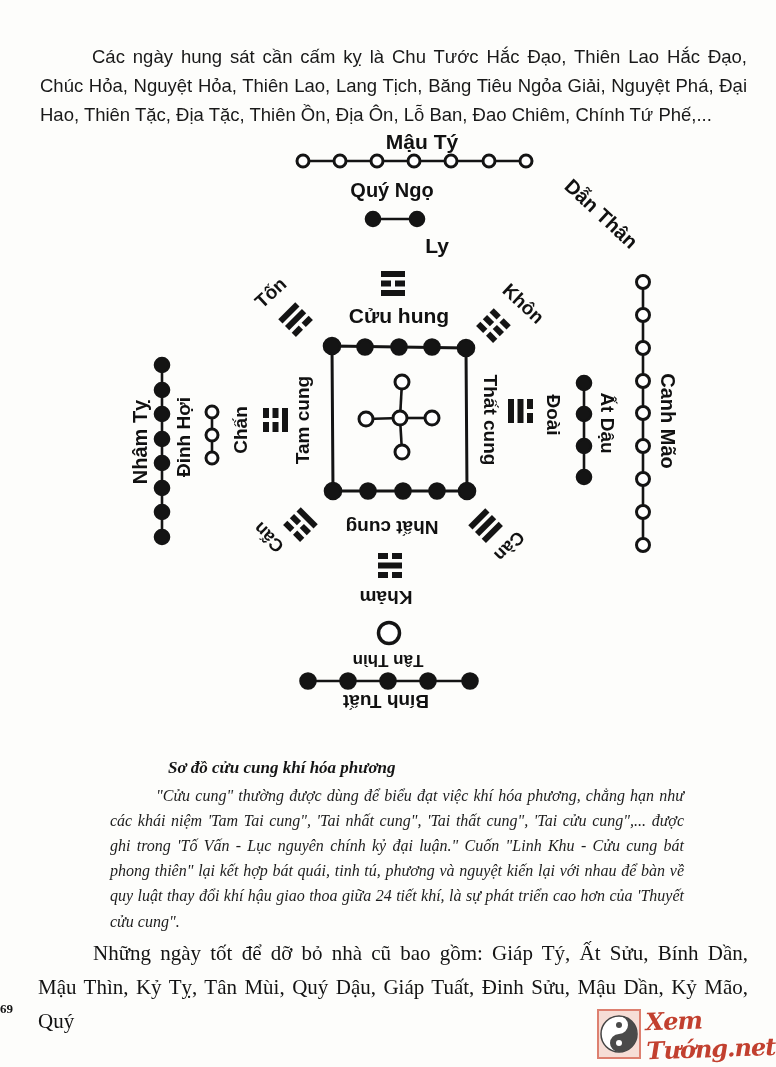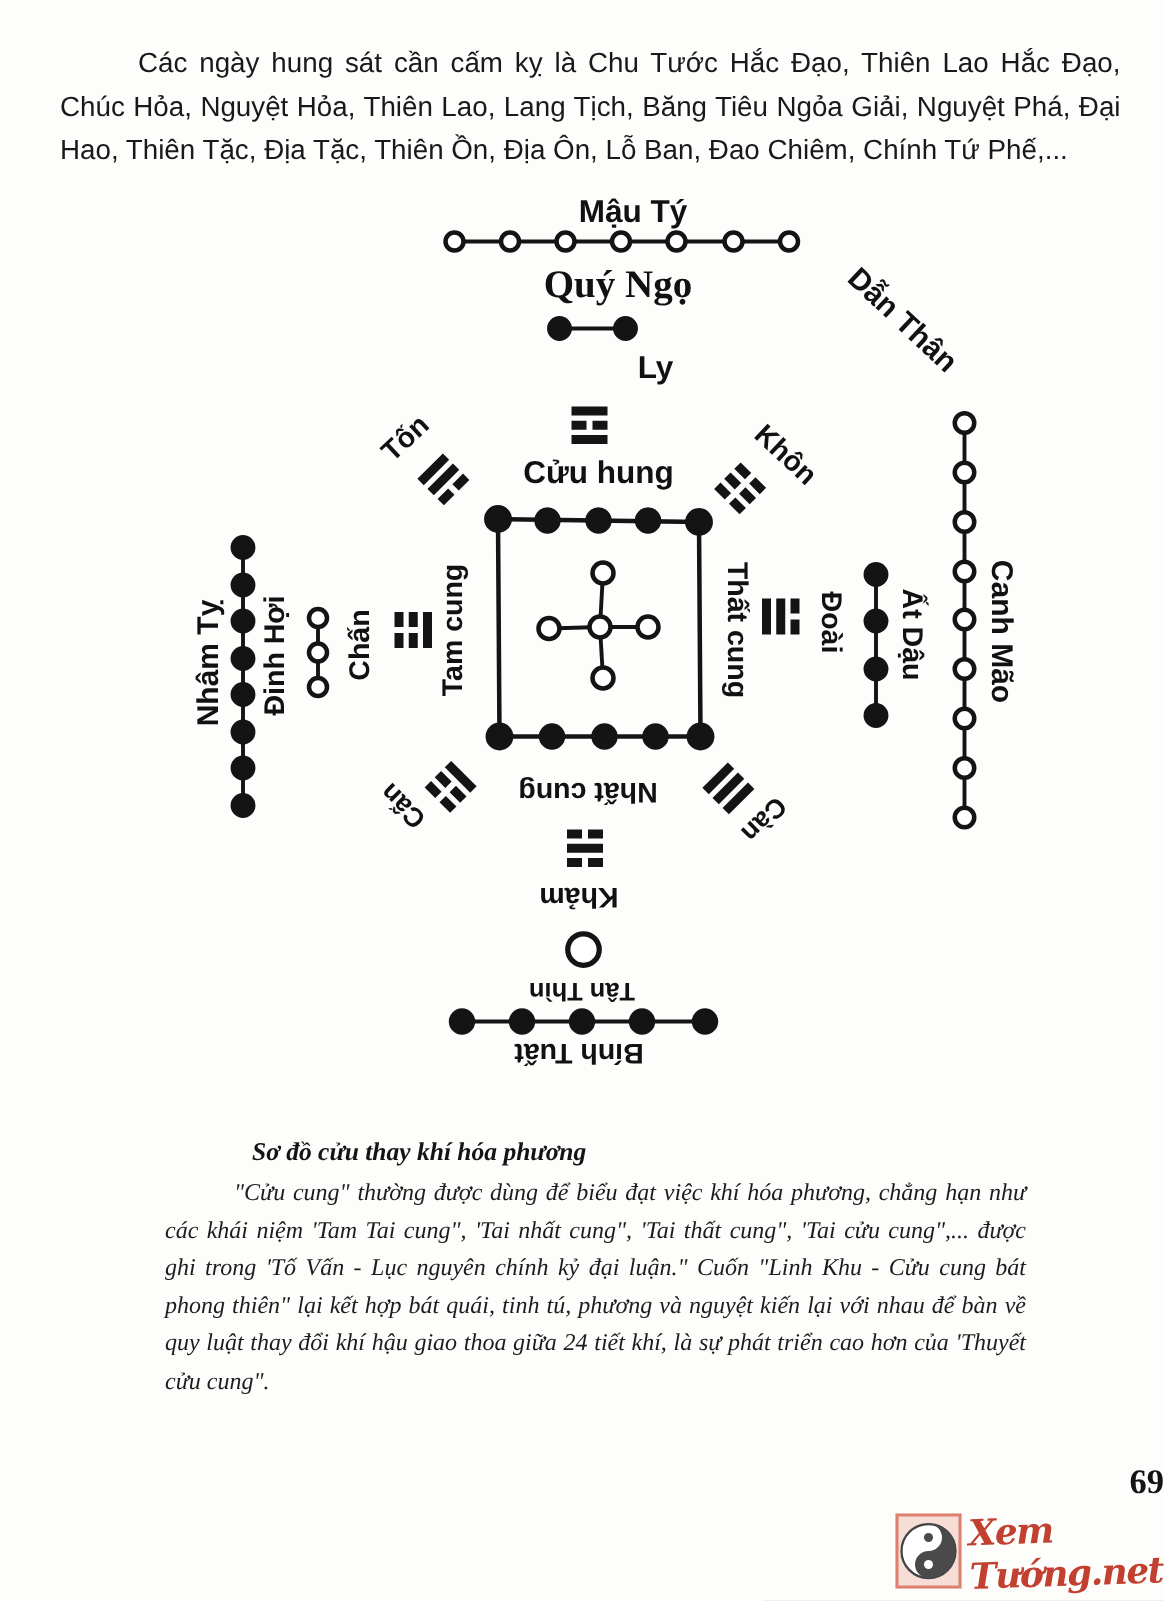--- a/index.html
+++ b/index.html
@@ -1,36 +1,36 @@
 <!DOCTYPE html>
 <html><head>
 <meta charset="utf-8">
 <style>
   html,body{margin:0;padding:0;background:#e8e8e8;}
   .page{position:relative;width:776px;height:1067px;background:#fdfdfb;margin:0 auto;overflow:hidden;color:#141414;}
   svg.diagram{position:absolute;left:0;top:0;pointer-events:none;}
 
-  .top-para{position:absolute;left:40px;top:27px;width:707px;
+  .top-para{position:absolute;left:40px;top:42px;width:707px;
     font-family:"Liberation Sans",sans-serif;font-size:18.5px;line-height:1.58;
     text-align:justify;text-indent:52px;color:#191919;}
   .caption{position:absolute;left:168px;top:758px;
     font-family:"Liberation Serif",serif;font-style:italic;font-weight:bold;font-size:17px;}
   .desc{position:absolute;left:110px;top:783px;width:574px;
     font-family:"Liberation Serif",serif;font-style:italic;font-size:16px;line-height:1.57;
     text-align:justify;text-indent:46px;color:#1c1c1c;}
   .bottom-para{position:absolute;left:38px;top:936px;width:710px;
     font-family:"Liberation Serif",serif;font-size:21px;line-height:1.62;
     text-align:justify;text-indent:55px;word-spacing:2px;color:#131313;}
-  .pageno{position:absolute;left:0;top:975px;width:776px;text-align:right;
-    font-family:"Liberation Serif",serif;font-weight:bold;font-size:23px;}
+  .pageno{position:absolute;left:0;top:1001px;width:776px;text-align:left;
+    font-family:"Liberation Serif",serif;font-weight:bold;font-size:13px;}
 
   .dlabel{position:absolute;font-family:"Liberation Sans",sans-serif;font-weight:bold;
     color:#111;white-space:nowrap;transform-origin:center;}
   .l-mauty   {left:422px;top:142px;font-size:21px;transform:translate(-50%,-50%);}
-  .l-quyngo  {left:412px;top:190px;font-size:26px;transform:translate(-50%,-50%);font-family:Liberation Serif, serif;}
+  .l-quyngo  {left:392px;top:190px;font-size:20px;transform:translate(-50%,-50%);}
   .l-ly      {left:389px;top:246px;font-size:21px;transform:translate(-50%,-50%);margin-left:48px;}
   .l-danthan {left:601px;top:214px;font-size:20px;transform:translate(-50%,-50%) rotate(43deg);}
   .l-ton     {left:271px;top:293px;font-size:19px;transform:translate(-50%,-50%) rotate(-43deg);}
   .l-khon    {left:523px;top:304px;font-size:19px;transform:translate(-50%,-50%) rotate(43deg);}
   .l-cuucung {left:399px;top:316px;font-size:21px;transform:translate(-50%,-50%);}
   .l-tamcung {left:303px;top:420px;font-size:19px;transform:translate(-50%,-50%) rotate(-90deg);}
   .l-thatcung{left:490px;top:420px;font-size:19px;transform:translate(-50%,-50%) rotate(90deg);}
   .l-nhatcung{left:392px;top:527px;font-size:19px;transform:translate(-50%,-50%) rotate(180deg);}
   .l-chan    {left:241px;top:430px;font-size:19px;transform:translate(-50%,-50%) rotate(-90deg);}
   .l-doai    {left:553px;top:415px;font-size:19px;transform:translate(-50%,-50%) rotate(90deg);}
@@ -226,23 +226,24 @@
   <div class="dlabel l-nhamty">Nhâm Tỵ</div>
   <div class="dlabel l-dinhhoi">Đinh Hợi</div>
   <div class="dlabel l-atdau">Ất Dậu</div>
   <div class="dlabel l-canhmao">Canh Mão</div>
   <div class="dlabel l-canbl">Cấn</div>
   <div class="dlabel l-canbr">Càn</div>
   <div class="dlabel l-kham">Khảm</div>
   <div class="dlabel l-tanthin">Tân Thìn</div>
   <div class="dlabel l-binhtuat">Bính Tuất</div>
 
-  <div class="caption">Sơ đồ cửu thay khí hóa phương</div>
+  <div class="caption">Sơ đồ cửu cung khí hóa phương</div>
   <div class="desc">"Cửu cung" thường được dùng để biểu đạt việc khí hóa phương, chẳng hạn như các khái niệm 'Tam Tai cung", 'Tai nhất cung", 'Tai thất cung", 'Tai cửu cung",... được ghi trong 'Tố Vấn - Lục nguyên chính kỷ đại luận." Cuốn "Linh Khu - Cửu cung bát phong thiên" lại kết hợp bát quái, tinh tú, phương và nguyệt kiến lại với nhau để bàn về quy luật thay đổi khí hậu giao thoa giữa 24 tiết khí, là sự phát triển cao hơn của 'Thuyết cửu cung".</div>
 
+  <div class="bottom-para">Những ngày tốt để dỡ bỏ nhà cũ bao gồm: Giáp Tý, Ất Sửu, Bính Dần, Mậu Thìn, Kỷ Tỵ, Tân Mùi, Quý Dậu, Giáp Tuất, Đinh Sửu, Mậu Dần, Kỷ Mão, Quý</div>
   <div class="pageno">69</div>
 
   <div class="wm">
     <div class="wm-box">
       <svg width="40" height="40" viewBox="-20 -20 40 40">
         <circle cx="0" cy="0" r="18" fill="#fff" stroke="#444" stroke-width="1.5"></circle>
         <path d="M0,-18 A18,18 0 0 1 0,18 A9,9 0 0 1 0,0 A9,9 0 0 0 0,-18 Z" fill="#4a4a4a"></path>
         <circle cx="0" cy="-9" r="3" fill="#4a4a4a"></circle>
         <circle cx="0" cy="9" r="3" fill="#fff"></circle>
       </svg>

